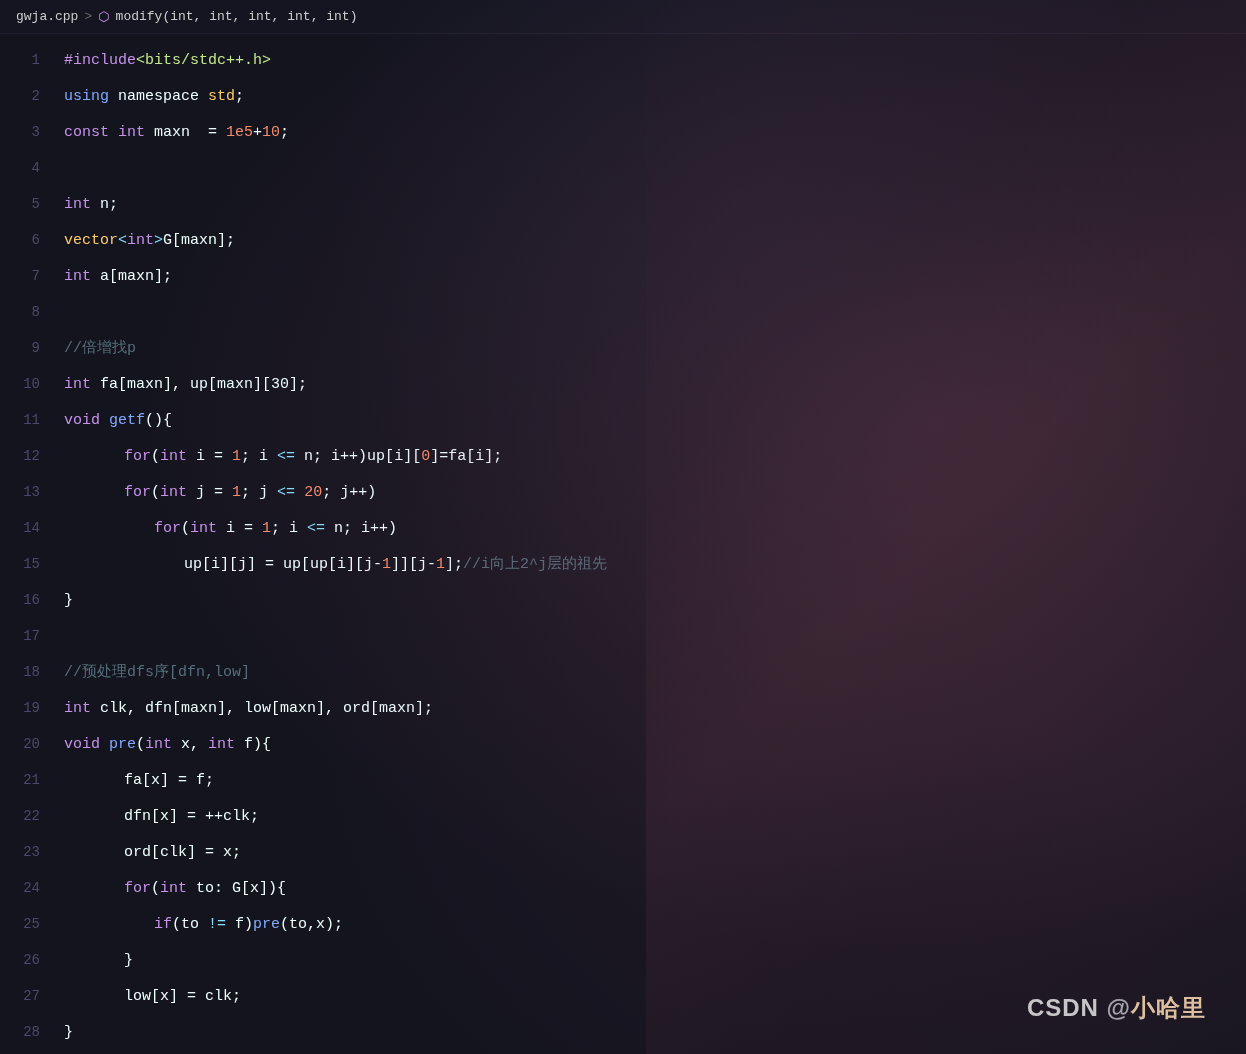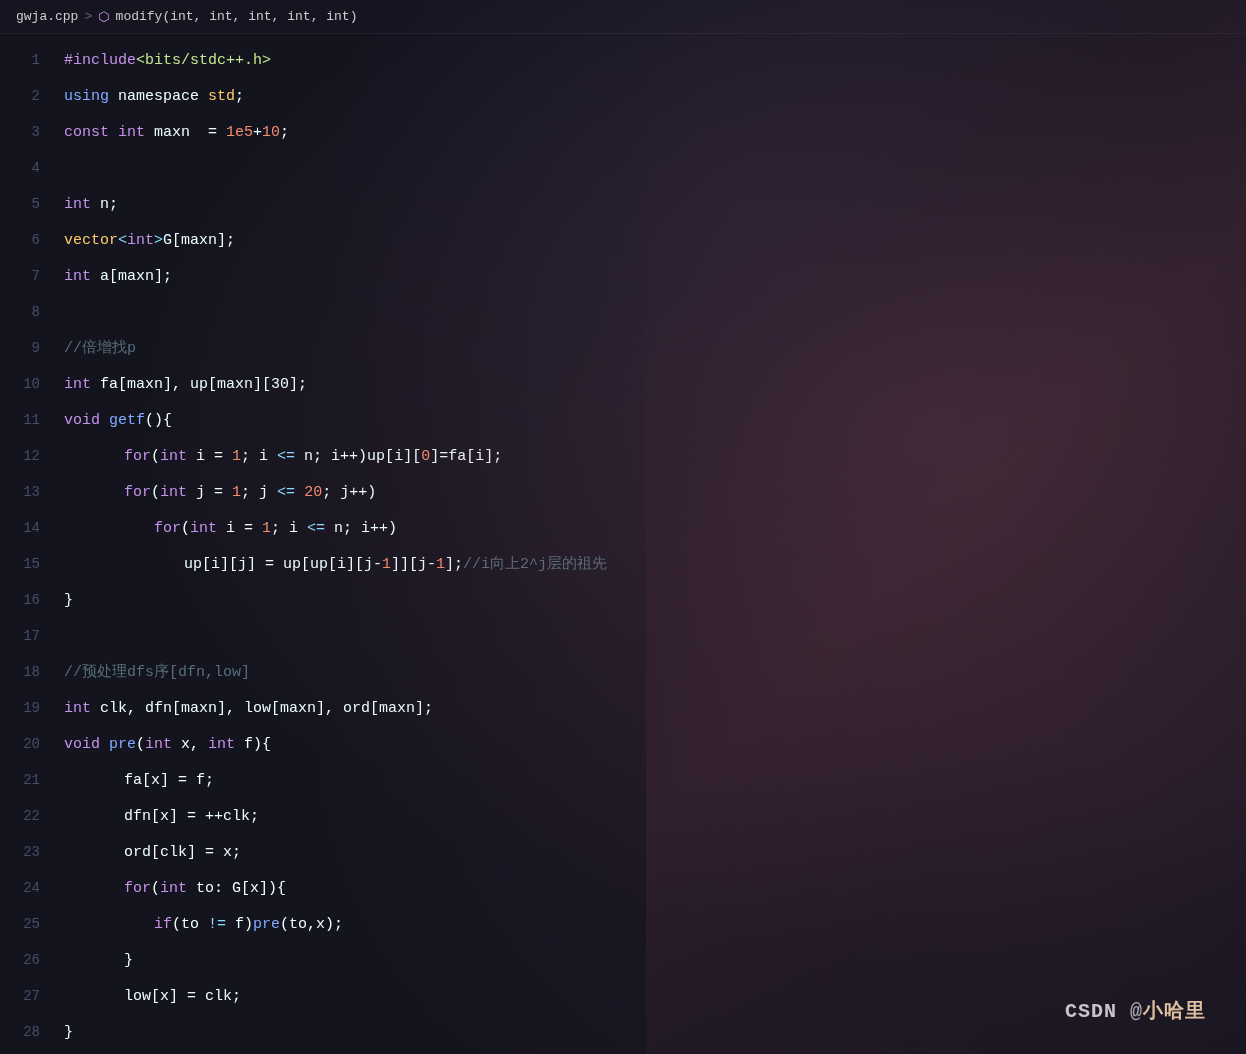--- a/index.html
+++ b/index.html
@@ -112,24 +112,24 @@
       font-size: 15px;
       padding-left: 4px;
       white-space: pre;
     }
 
     
     .watermark {
       position: absolute;
       bottom: 30px;
       right: 40px;
-      font-size: 20px;
+      font-size: 24px;
       font-weight: bold;
       color: rgba(255,255,255,0.75);
-      font-family: Liberation Mono, monospace;
+      font-family: Liberation Sans, sans-serif;
       z-index: 10;
       letter-spacing: 1px;
     }
 
     .watermark-at { color: rgba(255,255,255,0.6); }
     .watermark-name { color: rgba(255,220,180,0.85); }
   </style>
 </head>
 <body>
 

